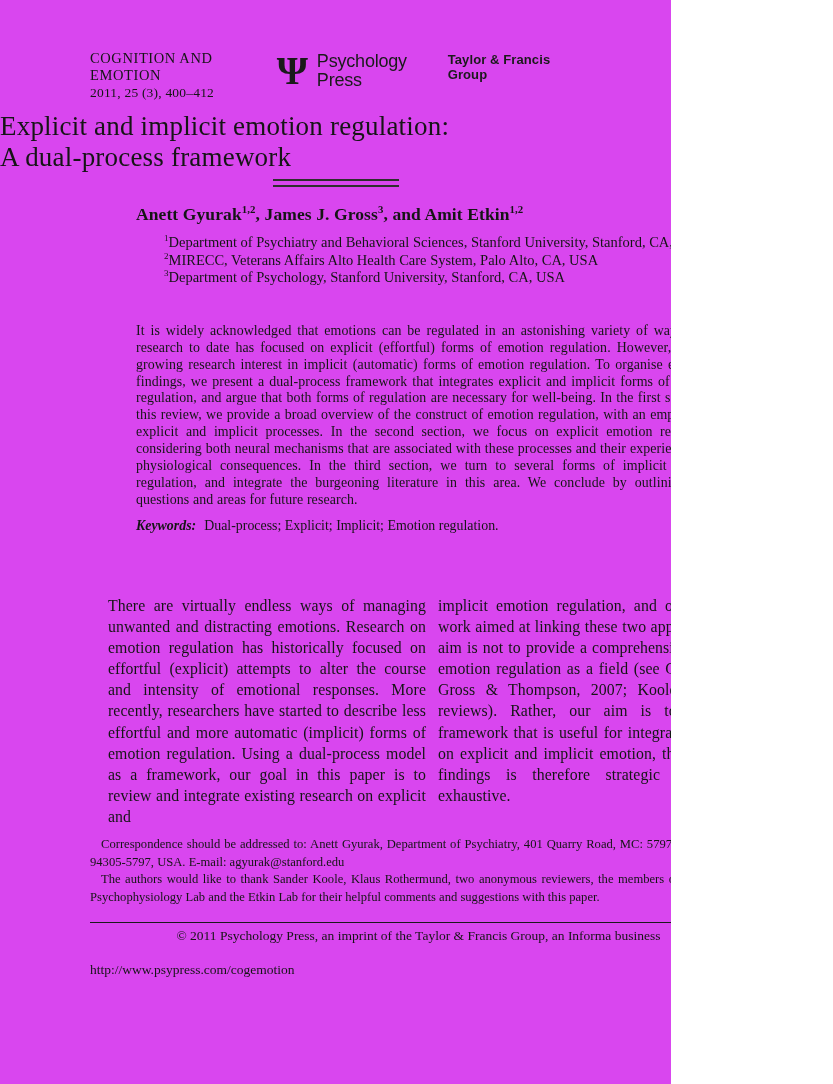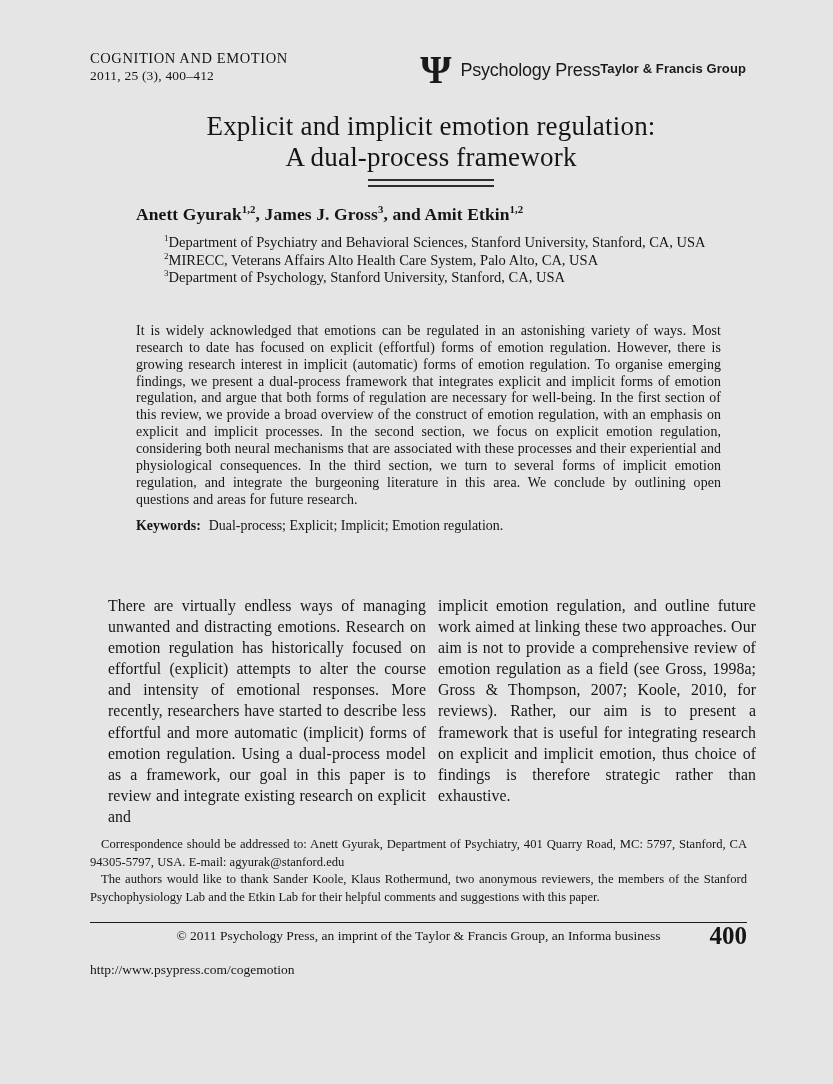--- a/index.html
+++ b/index.html
@@ -1,21 +1,21 @@
 <!DOCTYPE html>
 <html><head>
 <meta charset="utf-8">
 <style>
   * { margin: 0; padding: 0; box-sizing: border-box; }
   html, body { background: #ffffff; }
   .page {
     position: relative;
-    width: 833px;
+    width: 671px;
     height: 1084px;
-    background: #e5e5e5;
+    background: #d946ef;
     color: #151515;
     font-family: "Liberation Serif", serif;
     overflow: hidden;
   }
 
   
   .header-row {
     position: absolute;
     top: 50px; left: 90px; right: 87px;
     display: flex;
@@ -58,22 +58,20 @@
     font-size: 13px;
     font-weight: bold;
     color: #1a1a1a;
     letter-spacing: 0.1px;
   }
 
   
   .title-block {
     position: absolute;
     top: 111px; left: 0; right: 0;
-    text-align: center;
-    padding-left: 29px;
   }
   .paper-title {
     font-size: 27px;
     font-weight: normal;
     line-height: 31px;
     letter-spacing: 0.2px;
   }
   .title-rule {
     width: 126px;
     margin: 6px auto 0 auto;
@@ -109,21 +107,21 @@
     font-size: 13.9px;
     line-height: 16.9px;
     text-align: justify;
     letter-spacing: 0.1px;
   }
   .keywords-line {
     margin-top: 8px;
     font-size: 13.9px;
     line-height: 17px;
   }
-  .keywords-label { font-weight: bold; }
+  .keywords-label { font-style: italic; font-weight: bold; }
   .keywords-text { margin-left: 8px; }
 
   
   .columns {
     position: absolute;
     top: 595px; left: 90px;
     width: 656px;
     display: flex;
     gap: 12px;
     margin-left: 18px;

